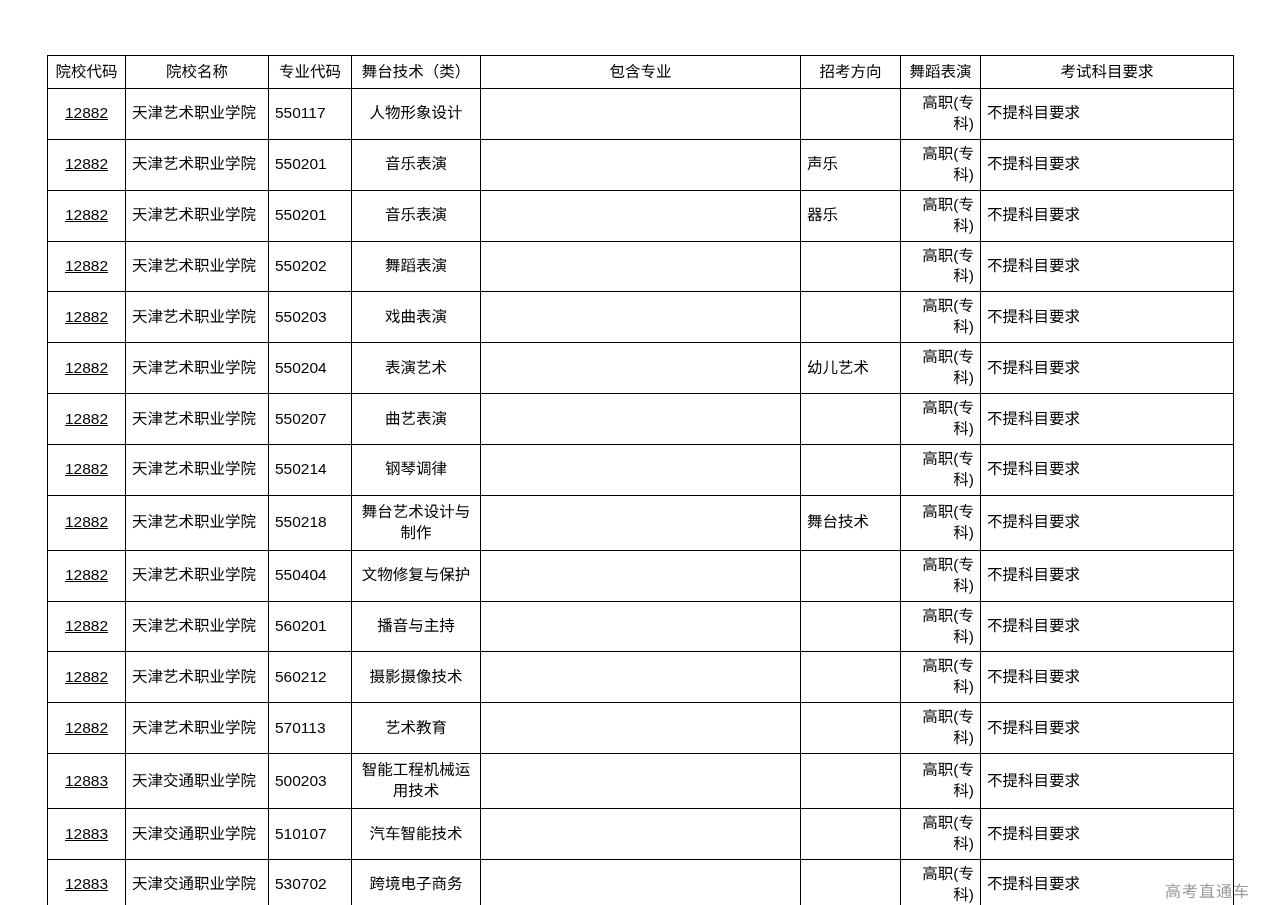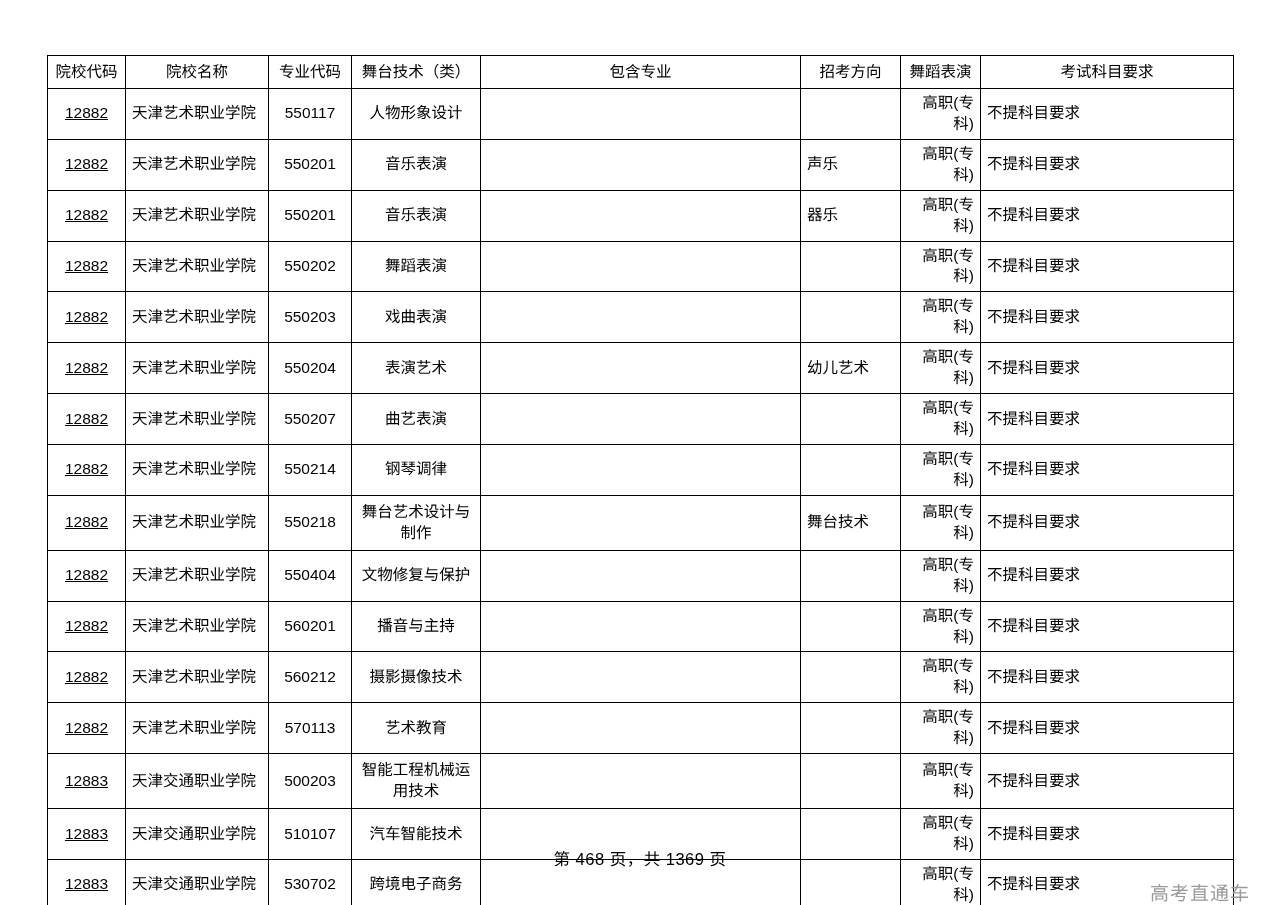--- a/index.html
+++ b/index.html
@@ -52,41 +52,41 @@
   col.c1 { width: 143px; }
   col.c2 { width: 83px; }
   col.c3 { width: 129px; }
   col.c4 { width: 320px; }
   col.c5 { width: 100px; }
   col.c6 { width: 80px; }
   col.c7 { width: 253px; }
 
   td.col-code { text-align: center; text-decoration: underline; }
   td.col-school { text-align: left; padding-left: 8px; }
-  td.col-major-code { text-align: center; padding-left: 8px; }
+  td.col-major-code { text-align: left; padding-left: 8px; }
   td.col-major { text-align: center; padding-left: 8px; font-family: Liberation Serif, serif; }
   td.col-includes { text-align: left; }
   td.col-direction { text-align: left; padding-left: 8px; }
   td.col-level { text-align: right; padding-left: 2px; padding-right: 2px; font-size: 15px;}
   td.col-subject { text-align: left; padding-left: 6px; }
 
   .page-footer {
     position: absolute;
     left: 0;
     top: 846px;
     width: 1280px;
     text-align: center;
     font-size: 16.5px;
     letter-spacing: 0.5px;
   }
   .watermark {
     position: absolute;
     right: 30px;
     top: 878px;
-    font-size: 19px;
+    font-size: 16px;
     color: #9a9a9a;
     letter-spacing: 1px;
   }
 </style>
 </head>
 <body>
 
 <div class="page">
 
   <table class="majors">
@@ -269,16 +269,15 @@
           <td class="col-major-code">530702</td>
           <td class="col-major">跨境电子商务</td>
           <td class="col-includes"></td>
           <td class="col-direction"></td>
           <td class="col-level">高职(专科)</td>
           <td class="col-subject">不提科目要求</td>
         </tr>
       </tbody>
   </table>
 
-  <div class="page-footer">第 468 页，共 1369 页</div>
   <div class="watermark">高考直通车</div>
 
 </div>
 
 </body></html>

